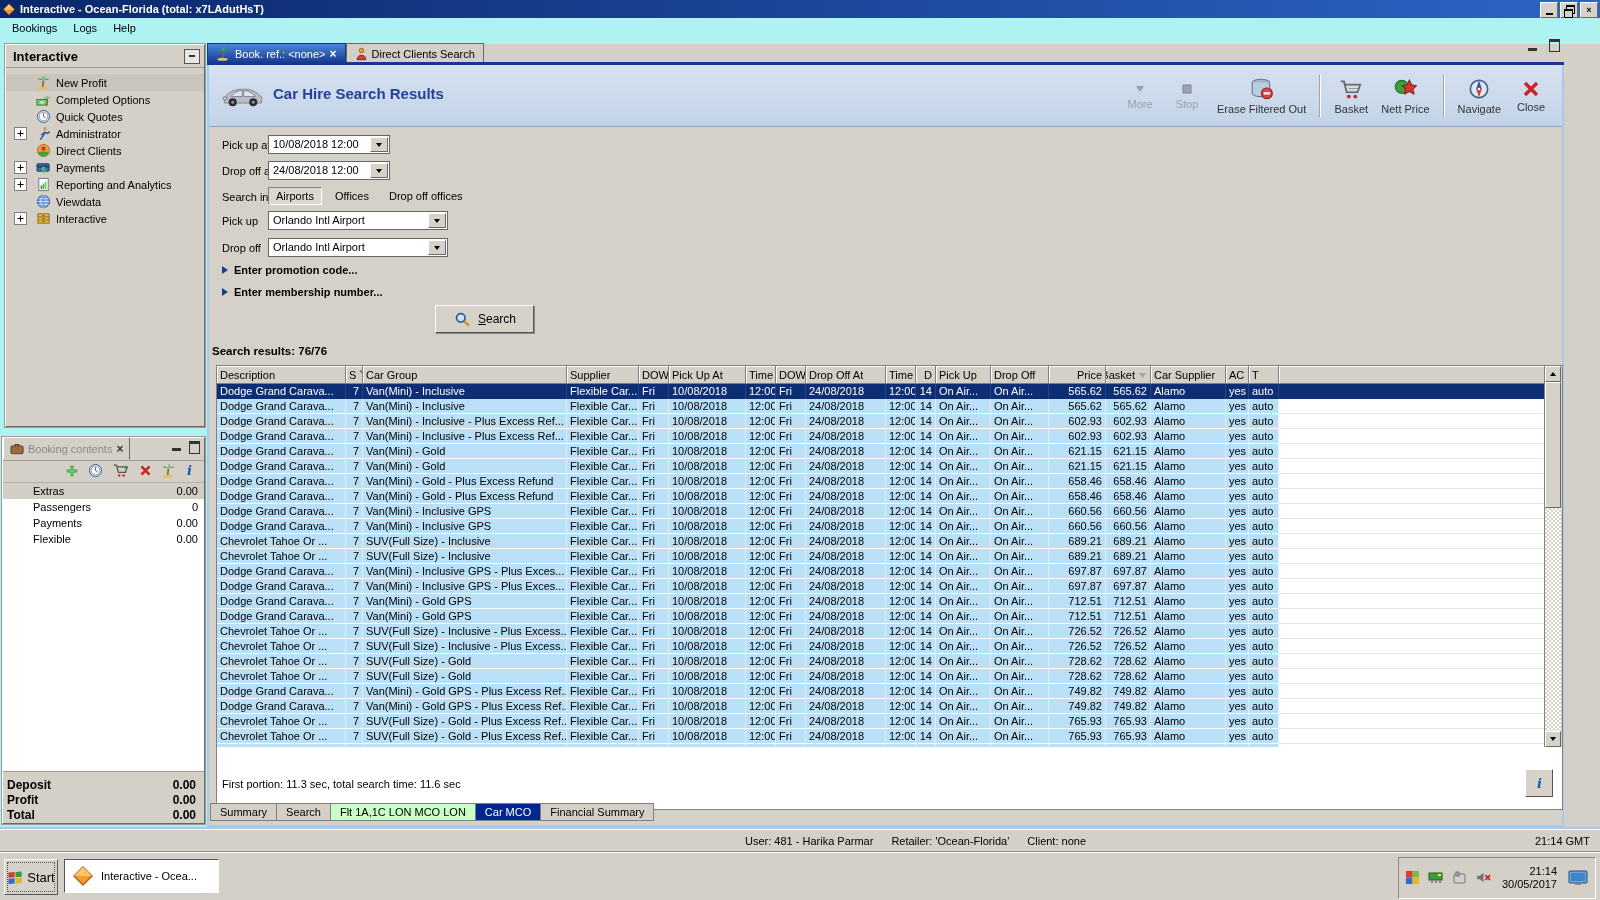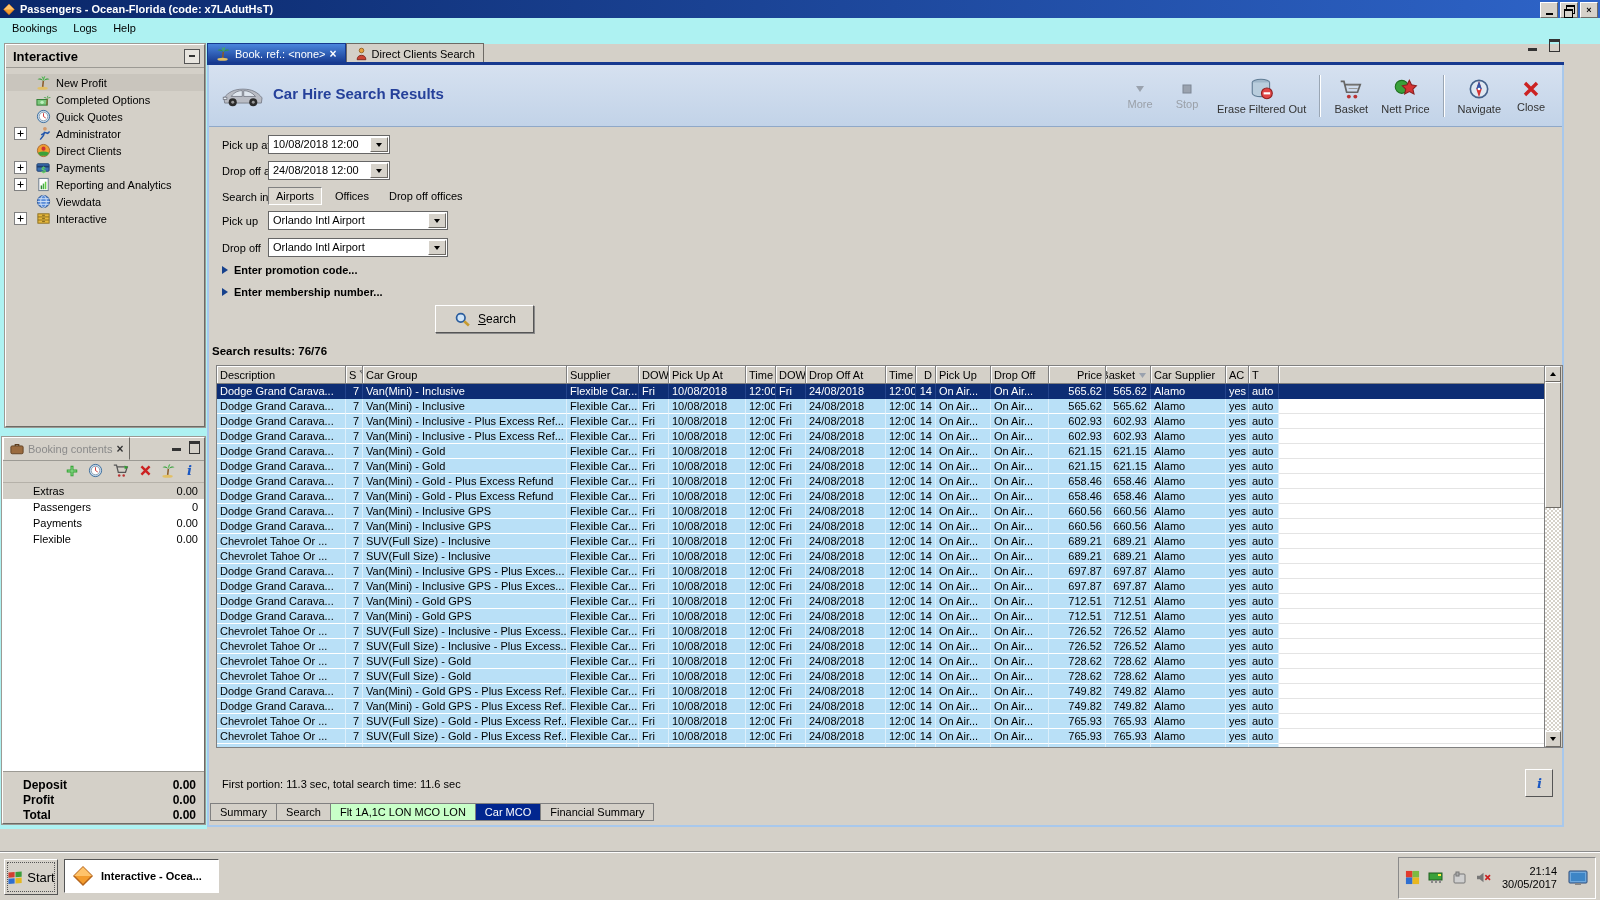--- a/index.html
+++ b/index.html
@@ -44,21 +44,21 @@
   .bk-tab .x{font-weight:bold;color:#333;font-size:12px;}
   .bk-winicons{position:absolute;right:4px;top:3px;display:flex;gap:8px;}
   .flat-min{width:9px;height:3px;background:#333;margin-top:7px;}
   .flat-max{width:9px;height:9px;border:1px solid #333;border-top:3px solid #333;}
   .bk-toolbar{height:21px;background:#d4d0c8;display:flex;align-items:center;justify-content:flex-end;gap:9px;padding-right:10px;border-bottom:1px solid #b5b1a9;}
   .bk-toolbar .ico{display:inline-flex;}
   .bk-row{height:16px;display:flex;align-items:center;padding:0 6px 0 30px;background:#fff;}
   .bk-row.hl{background:#d2cec6;}
   .bk-row .l{flex:1;}
   .bk-totals{position:absolute;left:0;bottom:0;width:100%;height:52px;background:#d4d0c8;border-top:1px solid #9c9a94;padding-top:5px;box-sizing:border-box;}
-  .bk-trow{display:flex;padding:0 8px 0 20px;font-weight:bold;font-size:12px;height:15px;align-items:center;}
+  .bk-trow{display:flex;padding:0 8px 0 4px;font-weight:bold;font-size:12px;height:15px;align-items:center;}
   .bk-trow .l{flex:1;}
   
   .tabstrip{position:absolute;left:207px;top:7px;width:1393px;height:19px;display:flex;align-items:flex-end;}
   .mtab{height:19px;display:flex;align-items:center;gap:4px;padding:0 8px;border:1px solid #6d6a65;border-bottom:none;background:#d4d0c8;cursor:default;}
   .mtab.active{background:linear-gradient(#4a86dd,#16398f);color:#fff;border-color:#16398f;}
   .mtab .x{font-weight:bold;font-size:12px;}
   .mtab.active .x{color:#fff;}
   .strip-icons{position:absolute;right:40px;top:2px;display:flex;gap:12px;align-items:center;}
   .navline{position:absolute;left:207px;top:25px;width:1357px;height:3px;background:#16398f;}
   
@@ -84,21 +84,21 @@
   .opt.sel{border:1px solid;border-color:#808080 #fff #fff #808080;background:#dcd8d0;}
   .linkrow{position:absolute;left:15px;display:flex;align-items:center;gap:6px;font-weight:bold;}
   .tri-r{width:0;height:0;border-top:4px solid transparent;border-bottom:4px solid transparent;border-left:6px solid #16418c;}
   .searchbtn{position:absolute;left:228px;top:240px;width:97px;height:26px;background:#d6d2ca;
     border:1px solid;border-color:#fff #555 #555 #fff;box-shadow:1px 1px 0 #8a8a8a;
     display:flex;align-items:center;justify-content:center;gap:6px;}
   .searchbtn .sl{font-size:12px;}
   .searchbtn .sl::first-letter{text-decoration:underline;}
   .results-label{position:absolute;left:5px;top:280px;font-weight:bold;font-size:11.5px;}
   
-  .rtable{position:absolute;left:9px;top:300px;width:1347px;height:383px;background:#fff;border:1px solid #808080;box-sizing:border-box;}
+  .rtable{position:absolute;left:9px;top:300px;width:1347px;height:445px;background:#fff;border:1px solid #808080;box-sizing:border-box;}
   .thead{display:flex;height:18px;background:#d4d0c8;}
   .th{box-sizing:border-box;border-right:1px solid #808080;border-bottom:1px solid #808080;
     box-shadow:inset 1px 1px 0 #fff;padding:1px 3px 0;white-space:nowrap;overflow:hidden;display:flex;align-items:center;gap:3px;}
   .th.r{justify-content:flex-end;}
   .tbody{position:relative;height:363px;overflow:hidden;background:#fff;}
   .trow{display:flex;height:15px;box-sizing:border-box;cursor:default;}
   .td{box-sizing:border-box;border-right:1px solid #dceffb;border-bottom:1px solid #fff;background:#b9e0f7;
     padding:1px 3px 0;white-space:nowrap;overflow:hidden;}
   .td.r{text-align:right;}
   .td.fill{background:#fff;border-right:none;border-bottom:1px solid #e4e4e4;flex:1;}
@@ -125,39 +125,39 @@
   .statusbar{position:absolute;left:0;top:792px;width:1600px;height:23px;background:#d4d0c8;border-top:1px solid #fff;box-shadow:0 -2px 0 #a8c8ec;}
   .statusbar .usr{position:absolute;left:745px;top:5px;display:flex;gap:18px;}
   .statusbar .gmt{position:absolute;right:10px;top:5px;}
   .taskbar{position:absolute;left:0;top:852px;width:1600px;height:48px;background:#d4d0c8;border-top:1px solid #fff;box-shadow:0 -1px 0 #8a8a8a;}
   .startbtn{position:absolute;left:4px;top:6px;width:52px;height:34px;background:#d6d2ca;
     border:1px solid;border-color:#fff #555 #555 #fff;display:flex;align-items:center;justify-content:center;gap:3px;}
   .startbtn .t{font-weight:normal;font-size:13px;}
   .startbtn .focus{position:absolute;inset:2px;border:1px dotted #555;}
   .taskitem{position:absolute;left:64px;top:6px;width:155px;height:34px;background:#fff;
     border:1px solid;border-color:#555 #fff #fff #555;display:flex;align-items:center;gap:6px;padding-left:6px;box-sizing:border-box;}
-  .taskitem .t{font-weight:bold;text-align:right;}
+  .taskitem .t{font-weight:normal;text-align:right;}
   .tray{position:absolute;right:4px;top:4px;height:40px;display:flex;align-items:center;gap:10px;padding:0 6px;
     border:1px solid;border-color:#8a8a8a #fff #fff #8a8a8a;}
   .trayclock{text-align:right;line-height:13px;}
   .ico{display:inline-flex;align-items:center;justify-content:center;}
 </style>
 </head>
 <body>
 
 <div class="stage">
 
   <div class="titlebar">
     <span class="appico" id="appico1">
         <svg width="14" height="13" viewBox="0 0 16 14">
           <path d="M2 7 8 1l6 6-6 6z" fill="#f39c2d" stroke="#b5651d"></path>
           <path d="M2 7 8 1l6 6z" fill="#ffc36a"></path>
         </svg>
       </span>
-    <span class="ttl">Passengers - Ocean-Florida (code: x7LAdutHsT)</span>
+    <span class="ttl">Interactive - Ocean-Florida (total: x7LAdutHsT)</span>
     <span class="winbtns">
       <span class="wbtn">
           <span class="glyph-min"></span>
         </span>
       <span class="wbtn">
           <span class="glyph-max"></span>
         </span>
       <span class="wbtn">
           <span>×</span>
         </span>
@@ -1191,20 +1191,28 @@
         </div>
       <div class="btabs" id="btabs">
           <div class="btab">Summary</div>
           <div class="btab">Search</div>
           <div class="btab green">Flt 1A,1C LON MCO LON</div>
           <div class="btab navy">Car MCO</div>
           <div class="btab">Financial Summary</div>
         </div>
     </div>
 
+    <div class="statusbar">
+      <span class="usr">
+        <span>User: 481 - Harika Parmar</span>
+        <span>Retailer: 'Ocean-Florida'</span>
+        <span>Client: none</span>
+      </span>
+      <span class="gmt">21:14 GMT</span>
+    </div>
   </div>
 
   <div class="taskbar">
     <div class="startbtn">
       <span class="focus"></span>
       <span class="ico" id="winflag">
           <svg width="17" height="15" viewBox="0 0 18 17">
             <g transform="skewY(-5)">
               <rect x="1" y="3" width="7" height="6" fill="#d23f31"></rect>
               <rect x="9" y="3" width="7" height="6" fill="#3b9c3b"></rect>

